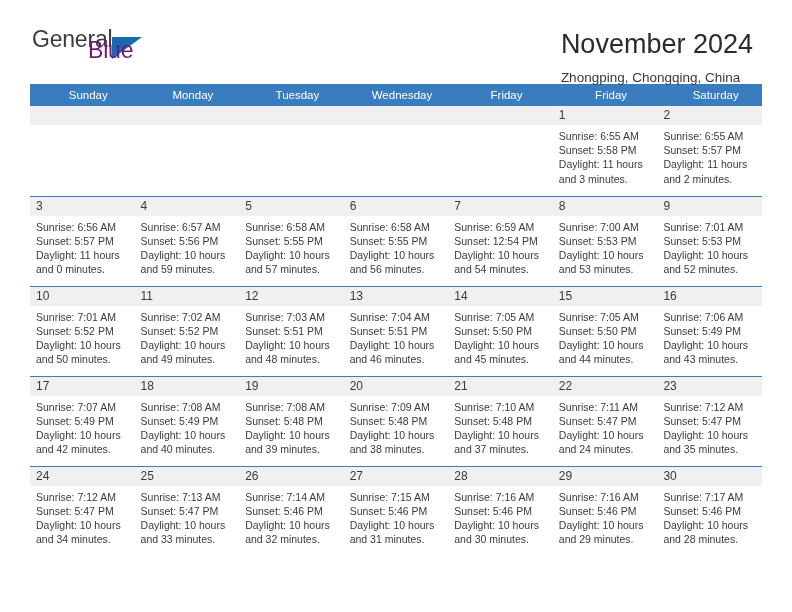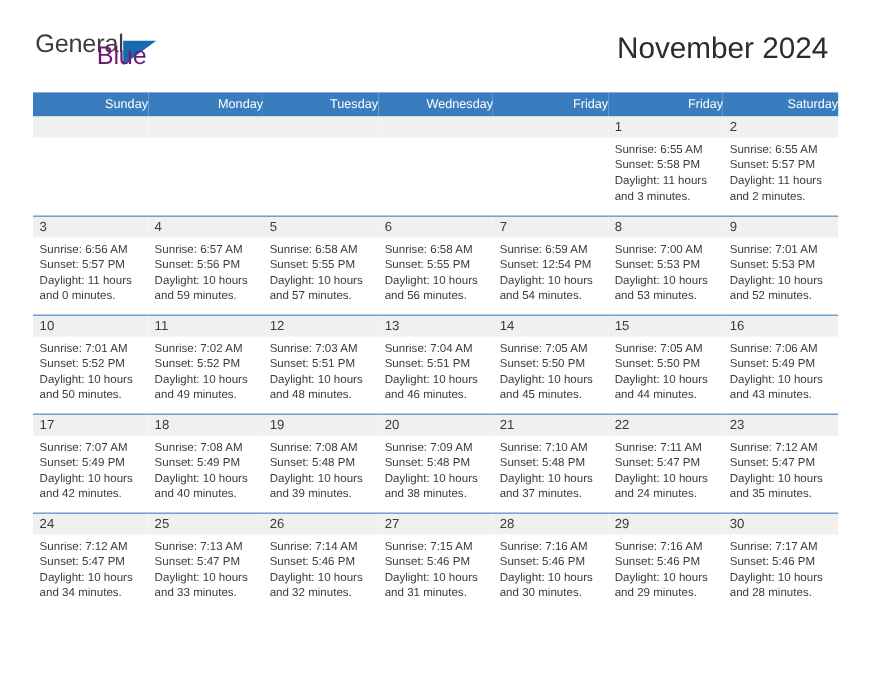--- a/index.html
+++ b/index.html
@@ -87,21 +87,21 @@
     margin-top: 12px;
     width: 732px;
     border-collapse: collapse;
     table-layout: fixed;
   }
   .calendar th {
     background: #3a7dbf;
     color: #ffffff;
     font-size: 11.5px;
     font-weight: normal;
-    text-align: right;
+    text-align: center;
     padding: 5px 0 5px 12px;
     height: 20px;
     box-sizing: border-box;
   }
   .calendar td {
     vertical-align: top;
     padding: 0;
     border-top: 1px solid #3a7dbf;
     height: 90px;
     box-sizing: border-box;
@@ -143,20 +143,21 @@
   <div class="header">
 
     <div class="brand">
       <span class="brand-general">General</span>
       <span class="brand-triangle"></span>
       <span class="brand-blue">Blue</span>
     </div>
 
     <div class="title-block">
       <div class="cal-title">November 2024</div>
+      <div class="cal-subtitle">Zhongping, Chongqing, China</div>
     </div>
 
   </div>
 
   <table class="calendar">
     <thead>
       <tr>
         <th>Sunday</th>
         <th>Monday</th>
         <th>Tuesday</th>

